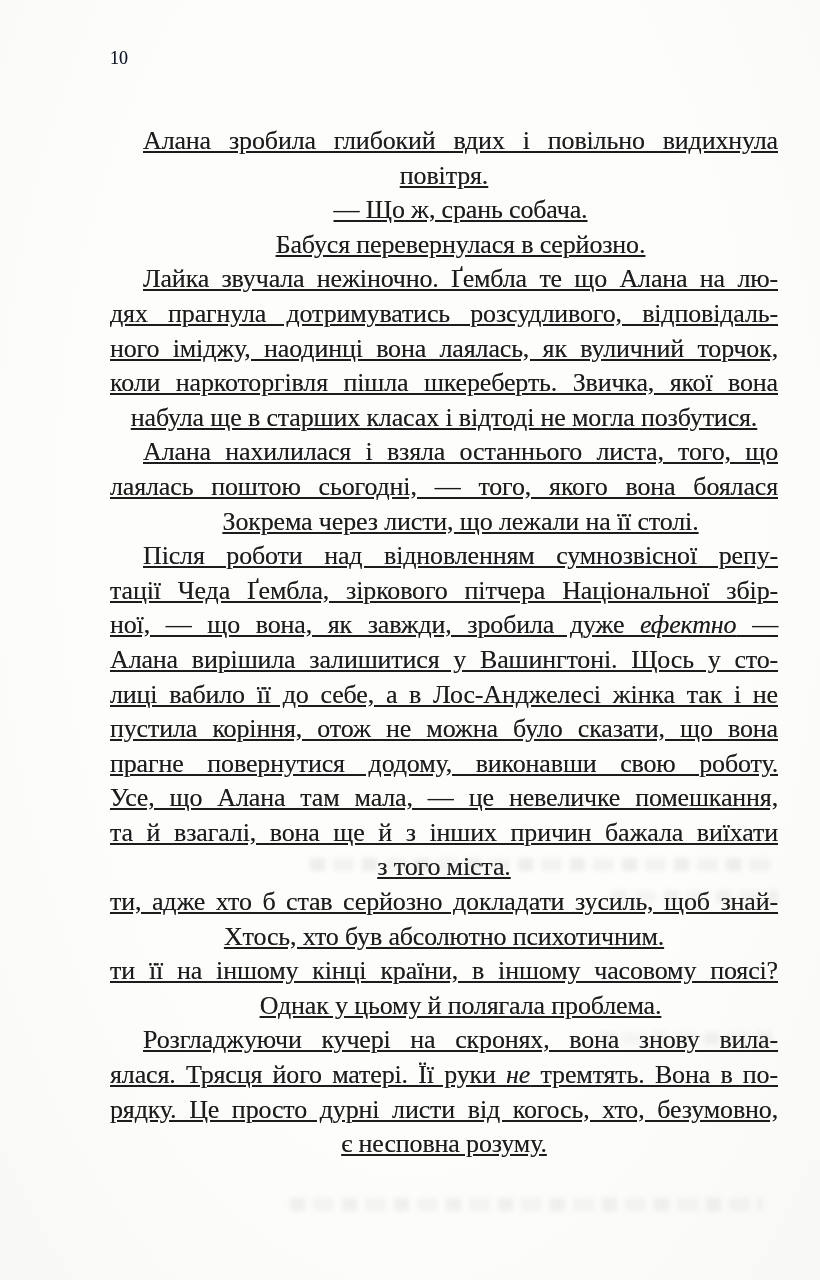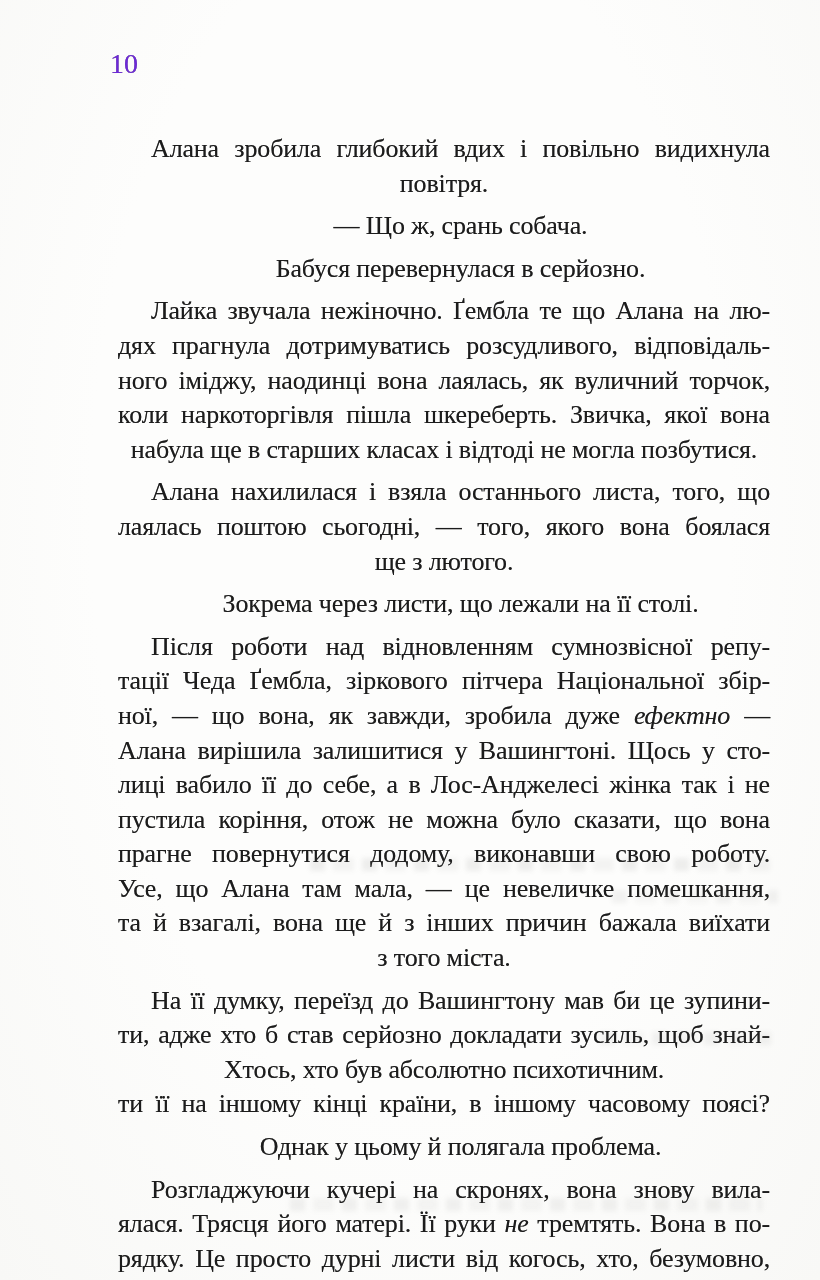--- a/index.html
+++ b/index.html
@@ -17,33 +17,34 @@
     color: #1c1c1c;
   }
   .page {
     position: absolute;
     inset: 0;
   }
   .page-number {
     position: absolute;
     left: 110px;
     top: 48px;
-    font-size: 28px;
-    color: #6d28d9;
+    font-size: 18px;
+    color: #0f172a;
     text-shadow: 0 0 0.5px rgba(20,20,20,0.55);
   }
   .text-body {
     position: absolute;
     left: 110px;
     top: 124px;
     width: 668px;
   }
   .para {
-    margin: 8px;
+    margin: 0;
     padding: 0;
+    text-decoration: underline;
   }
   .line {
     height: 34.6px;
     line-height: 34.6px;
     font-size: 26px;
     letter-spacing: -0.15px;
     white-space: normal;
     text-shadow: 0 0 0.6px rgba(25,25,25,0.55);
     text-align: center;
   }
@@ -92,39 +93,37 @@
       <div class="para">
         <div class="line indent fill"><span>Лайка звучала нежіночно. Ґембла те що Алана на лю-</span></div>
         <div class="line fill"><span>дях прагнула дотримуватись розсудливого, відповідаль-</span></div>
         <div class="line fill"><span>ного іміджу, наодинці вона лаялась, як вуличний торчок,</span></div>
         <div class="line fill"><span>коли наркоторгівля пішла шкереберть. Звичка, якої вона</span></div>
         <div class="line"><span>набула ще в старших класах і відтоді не могла позбутися.</span></div>
       </div>
       <div class="para">
         <div class="line indent fill"><span>Алана нахилилася і взяла останнього листа, того, що</span></div>
         <div class="line fill"><span>лаялась поштою сьогодні, — того, якого вона боялася</span></div>
-        <div class="line"><span>ще з лютого.</span></div>
       </div>
       <div class="para">
         <div class="line indent"><span>Зокрема через листи, що лежали на її столі.</span></div>
       </div>
       <div class="para">
         <div class="line indent fill"><span>Після роботи над відновленням сумнозвісної репу-</span></div>
         <div class="line fill"><span>тації Чеда Ґембла, зіркового пітчера Національної збір-</span></div>
         <div class="line fill"><span>ної, — що вона, як завжди, зробила дуже </span><em>ефектно</em><span> —</span></div>
         <div class="line fill"><span>Алана вирішила залишитися у Вашингтоні. Щось у сто-</span></div>
         <div class="line fill"><span>лиці вабило її до себе, а в Лос-Анджелесі жінка так і не</span></div>
         <div class="line fill"><span>пустила коріння, отож не можна було сказати, що вона</span></div>
         <div class="line fill"><span>прагне повернутися додому, виконавши свою роботу.</span></div>
         <div class="line fill"><span>Усе, що Алана там мала, — це невеличке помешкання,</span></div>
         <div class="line fill"><span>та й взагалі, вона ще й з інших причин бажала виїхати</span></div>
         <div class="line"><span>з того міста.</span></div>
       </div>
       <div class="para">
-        <div class="line indent fill"><span>На її думку, переїзд до Вашингтону мав би це зупини-</span></div>
         <div class="line fill"><span>ти, адже хто б став серйозно докладати зусиль, щоб знай-</span></div>
         <div class="line"><span>Хтось, хто був абсолютно психотичним.</span></div>
         <div class="line fill"><span>ти її на іншому кінці країни, в іншому часовому поясі?</span></div>
       </div>
       <div class="para">
         <div class="line indent"><span>Однак у цьому й полягала проблема.</span></div>
       </div>
       <div class="para">
         <div class="line indent fill"><span>Розгладжуючи кучері на скронях, вона знову вила-</span></div>
         <div class="line fill"><span>ялася. Трясця його матері. Її руки </span><em>не</em><span> тремтять. Вона в по-</span></div>

